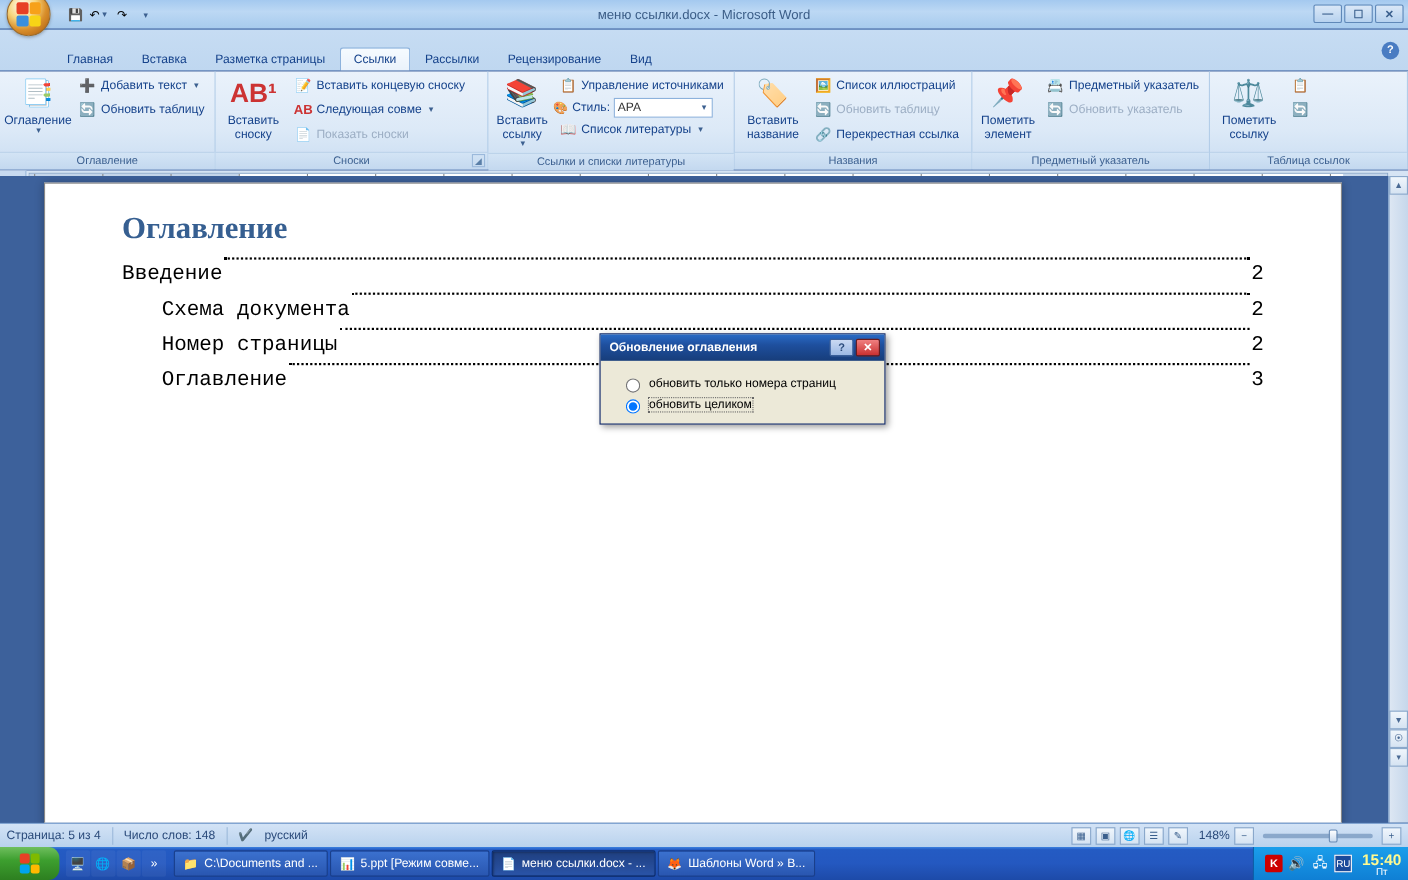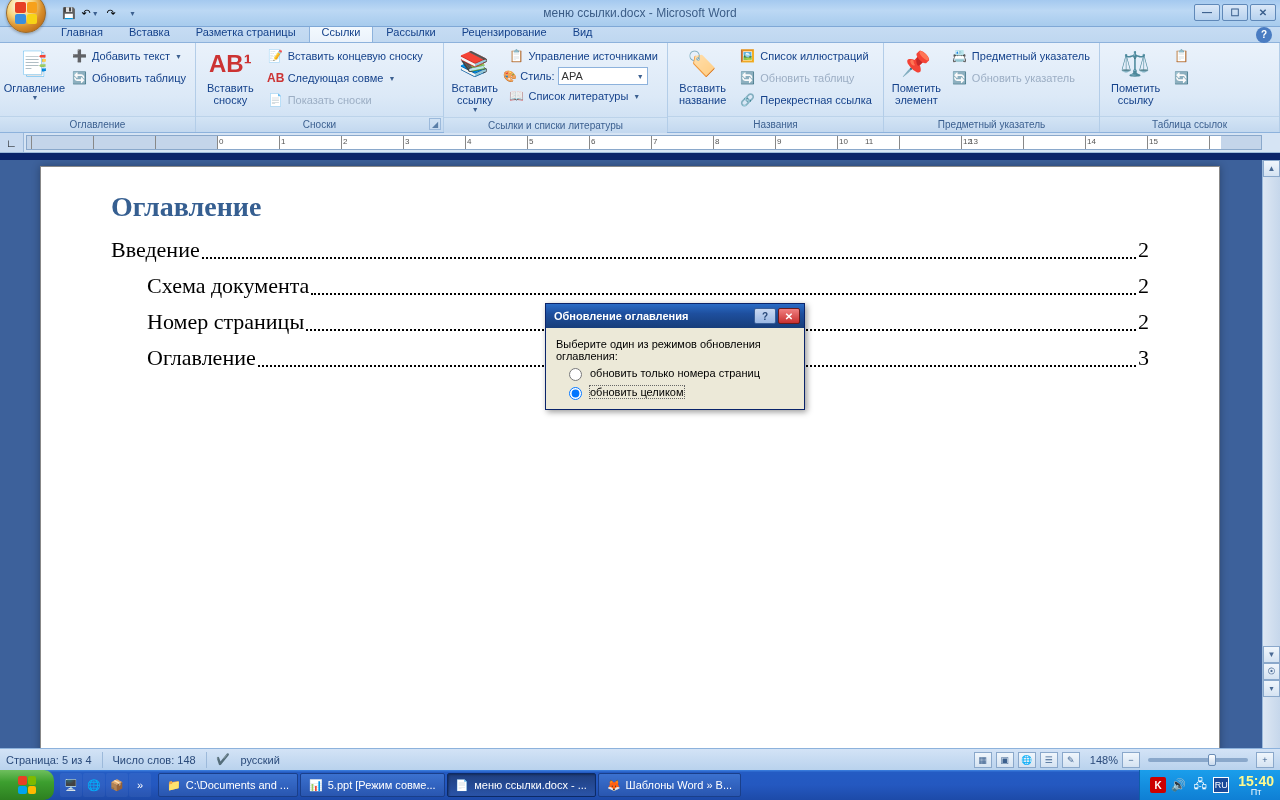--- a/index.html
+++ b/index.html
@@ -6,21 +6,21 @@
 *{box-sizing:border-box}
 .titlebar{height:27px;background:linear-gradient(#a4c9ef,#bcd8f4 40%,#a7cbed);display:flex;align-items:center;position:relative;border-bottom:1px solid #7fa8d6}
 .office-btn{width:40px;height:40px;border-radius:50%;background:radial-gradient(circle at 35% 30%,#fff,#f7d67e 35%,#d98f2b 60%,#a3520a);border:1px solid #9a6a2a;margin:3px 6px;box-shadow:0 1px 3px rgba(0,0,0,.3);position:relative;z-index:10;display:flex;align-items:center;justify-content:center}
 .office-logo{width:22px;height:22px;display:grid;grid-template-columns:1fr 1fr;grid-template-rows:1fr 1fr;gap:1px}
 .office-logo span{border-radius:2px}
 .qat{display:flex;gap:3px;margin-left:8px;align-items:center}
 .qat-btn{width:18px;height:18px;display:flex;align-items:center;justify-content:center;border-radius:2px}
 .title-text{position:absolute;left:50%;transform:translateX(-50%);color:#3b5d87;font-size:12px}
 .win-btns{position:absolute;right:4px;top:4px;display:flex;gap:2px}
 .win-btn{width:26px;height:17px;border:1px solid #5f88b8;border-radius:2px;background:linear-gradient(#dbe8f7,#b7d2ef);display:flex;align-items:center;justify-content:center;color:#3a5f8d;font-weight:bold;font-size:10px}
-.tabs{height:16px;background:linear-gradient(#c6dcf3,#bfd7f0);display:flex;align-items:flex-end;padding-left:48px;gap:0;border-bottom:1px solid #8db2dc}
+.tabs{height:38px;background:linear-gradient(#c6dcf3,#bfd7f0);display:flex;align-items:flex-end;padding-left:48px;gap:0;border-bottom:1px solid #8db2dc}
 .tab{padding:4px 12px;color:#15428b;cursor:default;border:1px solid transparent;border-bottom:none;border-radius:3px 3px 0 0}
 .tab.active{background:linear-gradient(#f6fbff,#eaf2fb);border-color:#8db2dc}
 .help-btn{margin-left:auto;margin-right:8px;width:16px;height:16px;border-radius:50%;background:#4a7cc2;color:#fff;display:flex;align-items:center;justify-content:center;font-size:10px;font-weight:bold;align-self:center}
 .ribbon{height:90px;background:linear-gradient(#eaf2fb,#dce9f7 60%,#c9ddf2);display:flex;border-bottom:1px solid #8db2dc}
 .group{border-right:1px solid #b3cde8;display:flex;flex-direction:column;padding:2px 4px 0}
 .group-body{flex:1;display:flex;align-items:flex-start;gap:2px}
 .group-label{text-align:center;color:#3c6090;font-size:10px;padding:2px 0;background:linear-gradient(#d3e4f5,#c3d8ef);margin:0 -4px;border-top:1px solid #bcd3ea;position:relative}
 .group-label .launcher{position:absolute;right:2px;top:1px;width:12px;height:12px;border:1px solid #9bb9db;display:flex;align-items:center;justify-content:center;font-size:8px;color:#5a7fa8}
 .big-btn{display:flex;flex-direction:column;align-items:center;padding:2px 6px;border:1px solid transparent;border-radius:3px;min-width:46px;text-align:center;color:#15428b;font-size:11px;line-height:1.1}
 .big-btn .ic{width:32px;height:32px;margin-bottom:2px;display:flex;align-items:center;justify-content:center;font-size:24px}
@@ -32,21 +32,21 @@
 .style-combo{width:90px;height:18px;border:1px solid #8db2dc;background:#fff;padding:0 3px;display:flex;align-items:center;justify-content:space-between;font-size:11px;color:#333}
 .ruler-area{height:20px;background:#d6e4f4;border-bottom:1px solid #9cb9da;display:flex}
 .ruler-corner{width:24px;border-right:1px solid #9cb9da;display:flex;align-items:center;justify-content:center;background:#c8daf0}
 .ruler{flex:1;background:#fff;position:relative;margin:2px 18px 2px 2px;border:1px solid #8aa8cb;font-size:8px;color:#555;overflow:hidden}
 .doc-area{position:absolute;top:160px;left:0;right:0;bottom:52px;background:#3d619b;overflow:hidden}
 .vscroll{position:absolute;right:0;top:0;bottom:0;width:18px;background:linear-gradient(90deg,#dde7f3,#c6d7eb);border-left:1px solid #9cb9da}
 .vscroll-btn{height:17px;border:1px solid #8aa8cb;background:linear-gradient(#f0f6fc,#d5e3f2);display:flex;align-items:center;justify-content:center;font-size:8px;color:#4a6a94}
 .page{position:absolute;left:40px;top:6px;width:1180px;height:720px;background:#fff;border:1px solid #888;box-shadow:0 0 8px rgba(0,0,0,.3)}
 .page-content{padding:24px 70px 24px 70px;font-family:"Times New Roman",serif;color:#000}
 .toc-title{font-size:28px;color:#365f91;font-weight:bold;margin-bottom:14px;font-family:Cambria,serif}
-.toc-entry{font-size:22px;display:flex;align-items:flex-end;margin-bottom:10px;font-family:Liberation Serif, serif}
+.toc-entry{font-size:19px;display:flex;align-items:flex-start;margin-bottom:10px;font-family:Liberation Mono, monospace}
 .toc-entry.indent{padding-left:36px}
 .toc-text{white-space:nowrap}
 .toc-dots{flex:1;border-bottom:2px dotted #000;margin:0 2px;position:relative;top:-4px}
 .toc-page{white-space:nowrap}
 .dialog{position:absolute;left:504px;top:136px;width:260px;background:#ece9d8;border:1px solid #0a246a;box-shadow:2px 2px 6px rgba(0,0,0,.4);font-size:11px}
 .dlg-title{height:24px;background:linear-gradient(#2a6bc5,#1e4f9e 40%,#173d7a);color:#fff;display:flex;align-items:center;padding:0 4px 0 8px;font-weight:bold;font-size:11px}
 .dlg-title-btns{margin-left:auto;display:flex;gap:2px}
 .dlg-win-btn{width:22px;height:16px;border-radius:2px;display:flex;align-items:center;justify-content:center;font-size:10px;font-weight:bold}
 .dlg-help{background:linear-gradient(#cad9f2,#9bb8e4);border:1px solid #3a5f99;color:#2a4a7a}
 .dlg-close{background:linear-gradient(#f08080,#c93030);border:1px solid #6b1a1a;color:#fff}
@@ -335,21 +335,20 @@
 
     <div class="dialog">
       <div class="dlg-title">
         <span>Обновление оглавления</span>
         <div class="dlg-title-btns">
           <div class="dlg-win-btn dlg-help">?</div>
           <div class="dlg-win-btn dlg-close">✕</div>
         </div>
       </div>
       <div class="dlg-body">
-        <div>Выберите один из режимов обновления оглавления:</div>
         <label>
             <input type="radio" name="upd" style="">
             <span>обновить только номера страниц</span>
           </label>
         <label>
             <input type="radio" name="upd" checked="" style="">
             <span style="outline:1px dotted #666">обновить целиком</span>
           </label>
       </div>
     </div>

